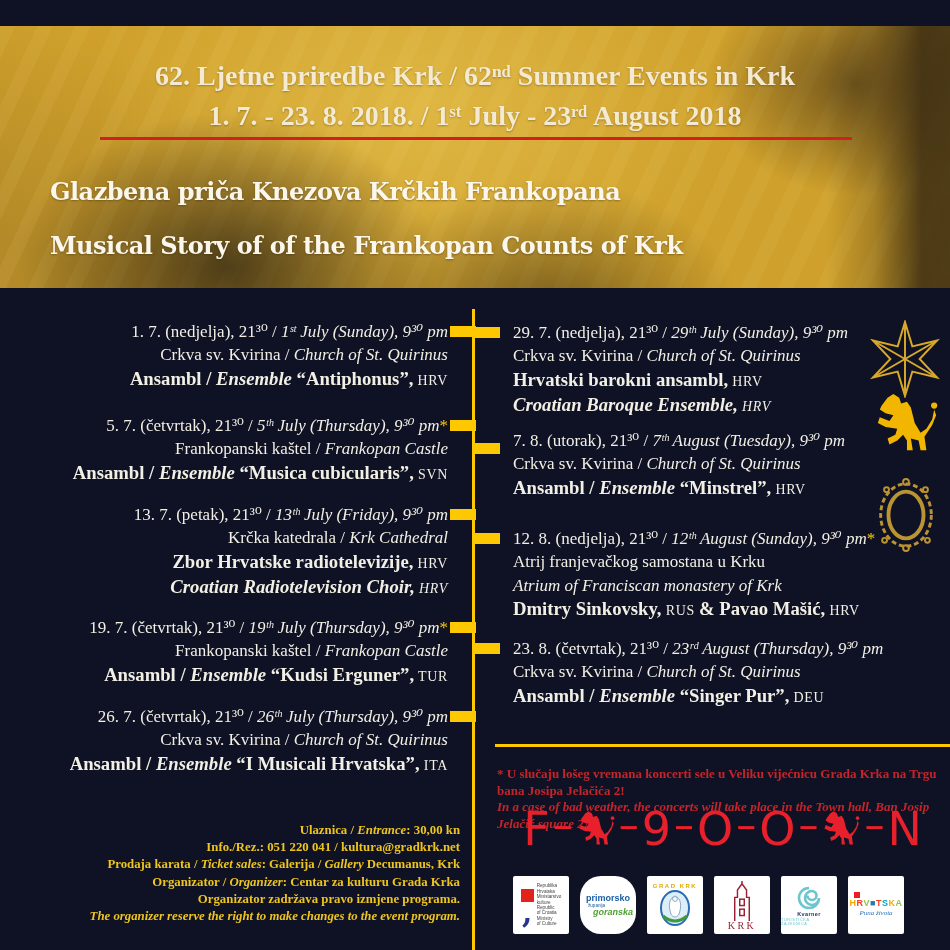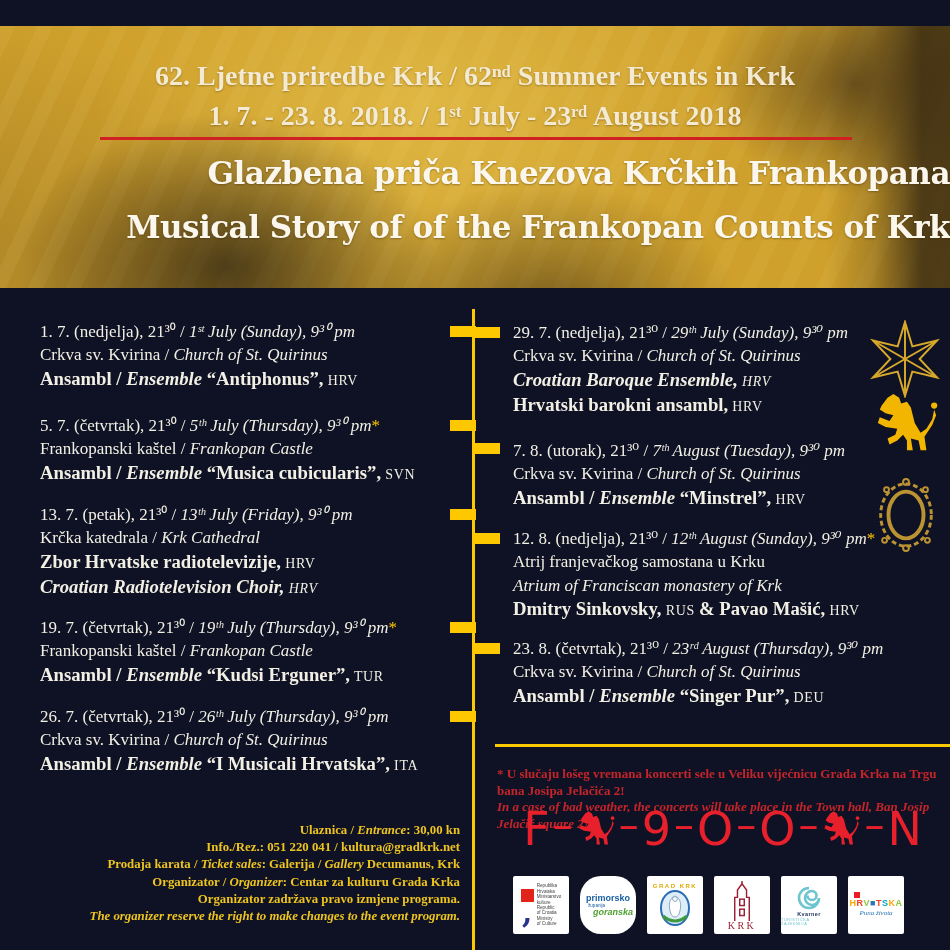--- a/index.html
+++ b/index.html
@@ -14,34 +14,34 @@
       radial-gradient(ellipse 430px 300px at 44% 30%, rgba(245,214,100,.42), transparent 75%),
       radial-gradient(ellipse 210px 160px at 90% 22%, rgba(56,40,18,.62), transparent 70%),
       linear-gradient(to left, rgba(46,34,16,.8) 0 3%, rgba(46,34,16,.25) 8%, transparent 13%),
       repeating-linear-gradient(115deg, rgba(255,232,150,.07) 0 14px, transparent 14px 34px),
       linear-gradient(25deg, rgba(122,92,32,.32) 8%, transparent 42%),
       #cfa02b;}
   .banner-head{position:absolute;left:0;top:30px;width:950px;text-align:center;
     color:#f3ead1;font-weight:700;font-size:28px;line-height:40px;
     text-shadow:0 1px 2px rgba(60,40,0,.35);}
   .red-rule{position:absolute;left:100px;top:111px;width:752px;height:3px;background:#d02021;}
-  .poster-title{position:absolute;left:50px;top:120px;width:900px;text-align:right;
-    color:#fbf7ec;font-weight:700;font-size:31px;line-height:54px;
+  .poster-title{position:absolute;left:50px;top:139px;width:900px;text-align:left;
+    color:#fbf7ec;font-weight:700;font-size:24px;line-height:54px;
     font-family:"DejaVu Serif","Liberation Serif",serif;letter-spacing:-.5px;
     text-shadow:0 1px 2px rgba(60,40,0,.4);}
 
   
   .vline{position:absolute;left:472px;top:283px;width:3px;height:667px;background:#fdc800;}
   .tick{position:absolute;width:26px;height:11px;background:#fdc800;}
   .tickL{left:450px;} .tickR{left:474px;}
   .hrule-gold{position:absolute;left:495px;top:718px;width:455px;height:3px;background:#fdc800;}
 
   
   .ev{position:absolute;font-size:17px;line-height:23.4px;color:#f2efe4;}
-  .ev.L{left:40px;width:420px;font-family:Liberation Serif, serif;}
+  .ev.L{left:28px;width:420px;text-align:right;}
   .ev.R{left:513px;width:424px;text-align:left;}
   .s-n{} .s-i{font-style:italic;}
   .s-b{font-weight:700;} .s-bi{font-weight:700;font-style:italic;}
   .ev .s-b,.ev .s-bi{font-size:1.1em;}
   .s-c{font-size:.82em;letter-spacing:.05em;}
   .s-ci{font-size:.82em;letter-spacing:.05em;font-style:italic;}
   .s-a{color:#fdc800;}
 
   
   .side-icon{position:absolute;}
@@ -148,24 +148,24 @@
     </div>
   <div class="ev L" style="top:679px">
       <div class="evline"><span class="s-n">26. 7. (četvrtak), 21³⁰ / </span><span class="s-i">26ᵗʰ July (Thursday), 9³⁰ pm</span></div>
       <div class="evline"><span class="s-n">Crkva sv. Kvirina / </span><span class="s-i">Church of St. Quirinus</span></div>
       <div class="evline"><span class="s-b">Ansambl / </span><span class="s-bi">Ensemble</span><span class="s-b"> “I Musicali Hrvatska”,</span><span class="s-c"> ITA</span></div>
     </div>
 
   <div class="ev R" style="top:295px">
       <div class="evline"><span class="s-n">29. 7. (nedjelja), 21³⁰ / </span><span class="s-i">29ᵗʰ July (Sunday), 9³⁰ pm</span></div>
       <div class="evline"><span class="s-n">Crkva sv. Kvirina / </span><span class="s-i">Church of St. Quirinus</span></div>
+      <div class="evline"><span class="s-b">Hrvatski barokni ansambl,</span><span class="s-c"> HRV</span></div>
       <div class="evline"><span class="s-bi">Croatian Baroque Ensemble,</span><span class="s-ci"> HRV</span></div>
-      <div class="evline"><span class="s-b">Hrvatski barokni ansambl,</span><span class="s-c"> HRV</span></div>
-    </div>
-  <div class="ev R" style="top:413px">
+    </div>
+  <div class="ev R" style="top:403px">
       <div class="evline"><span class="s-n">7. 8. (utorak), 21³⁰ / </span><span class="s-i">7ᵗʰ August (Tuesday), 9³⁰ pm</span></div>
       <div class="evline"><span class="s-n">Crkva sv. Kvirina / </span><span class="s-i">Church of St. Quirinus</span></div>
       <div class="evline"><span class="s-b">Ansambl / </span><span class="s-bi">Ensemble</span><span class="s-b"> “Minstrel”,</span><span class="s-c"> HRV</span></div>
     </div>
   <div class="ev R" style="top:501px">
       <div class="evline"><span class="s-n">12. 8. (nedjelja), 21³⁰ / </span><span class="s-i">12ᵗʰ August (Sunday), 9³⁰ pm</span><span class="s-a">*</span></div>
       <div class="evline"><span class="s-n">Atrij franjevačkog samostana u Krku</span></div>
       <div class="evline"><span class="s-i">Atrium of Franciscan monastery of Krk</span></div>
       <div class="evline"><span class="s-b">Dmitry Sinkovsky,</span><span class="s-c"> RUS </span><span class="s-b">&amp; Pavao Mašić,</span><span class="s-c"> HRV</span></div>
     </div>

